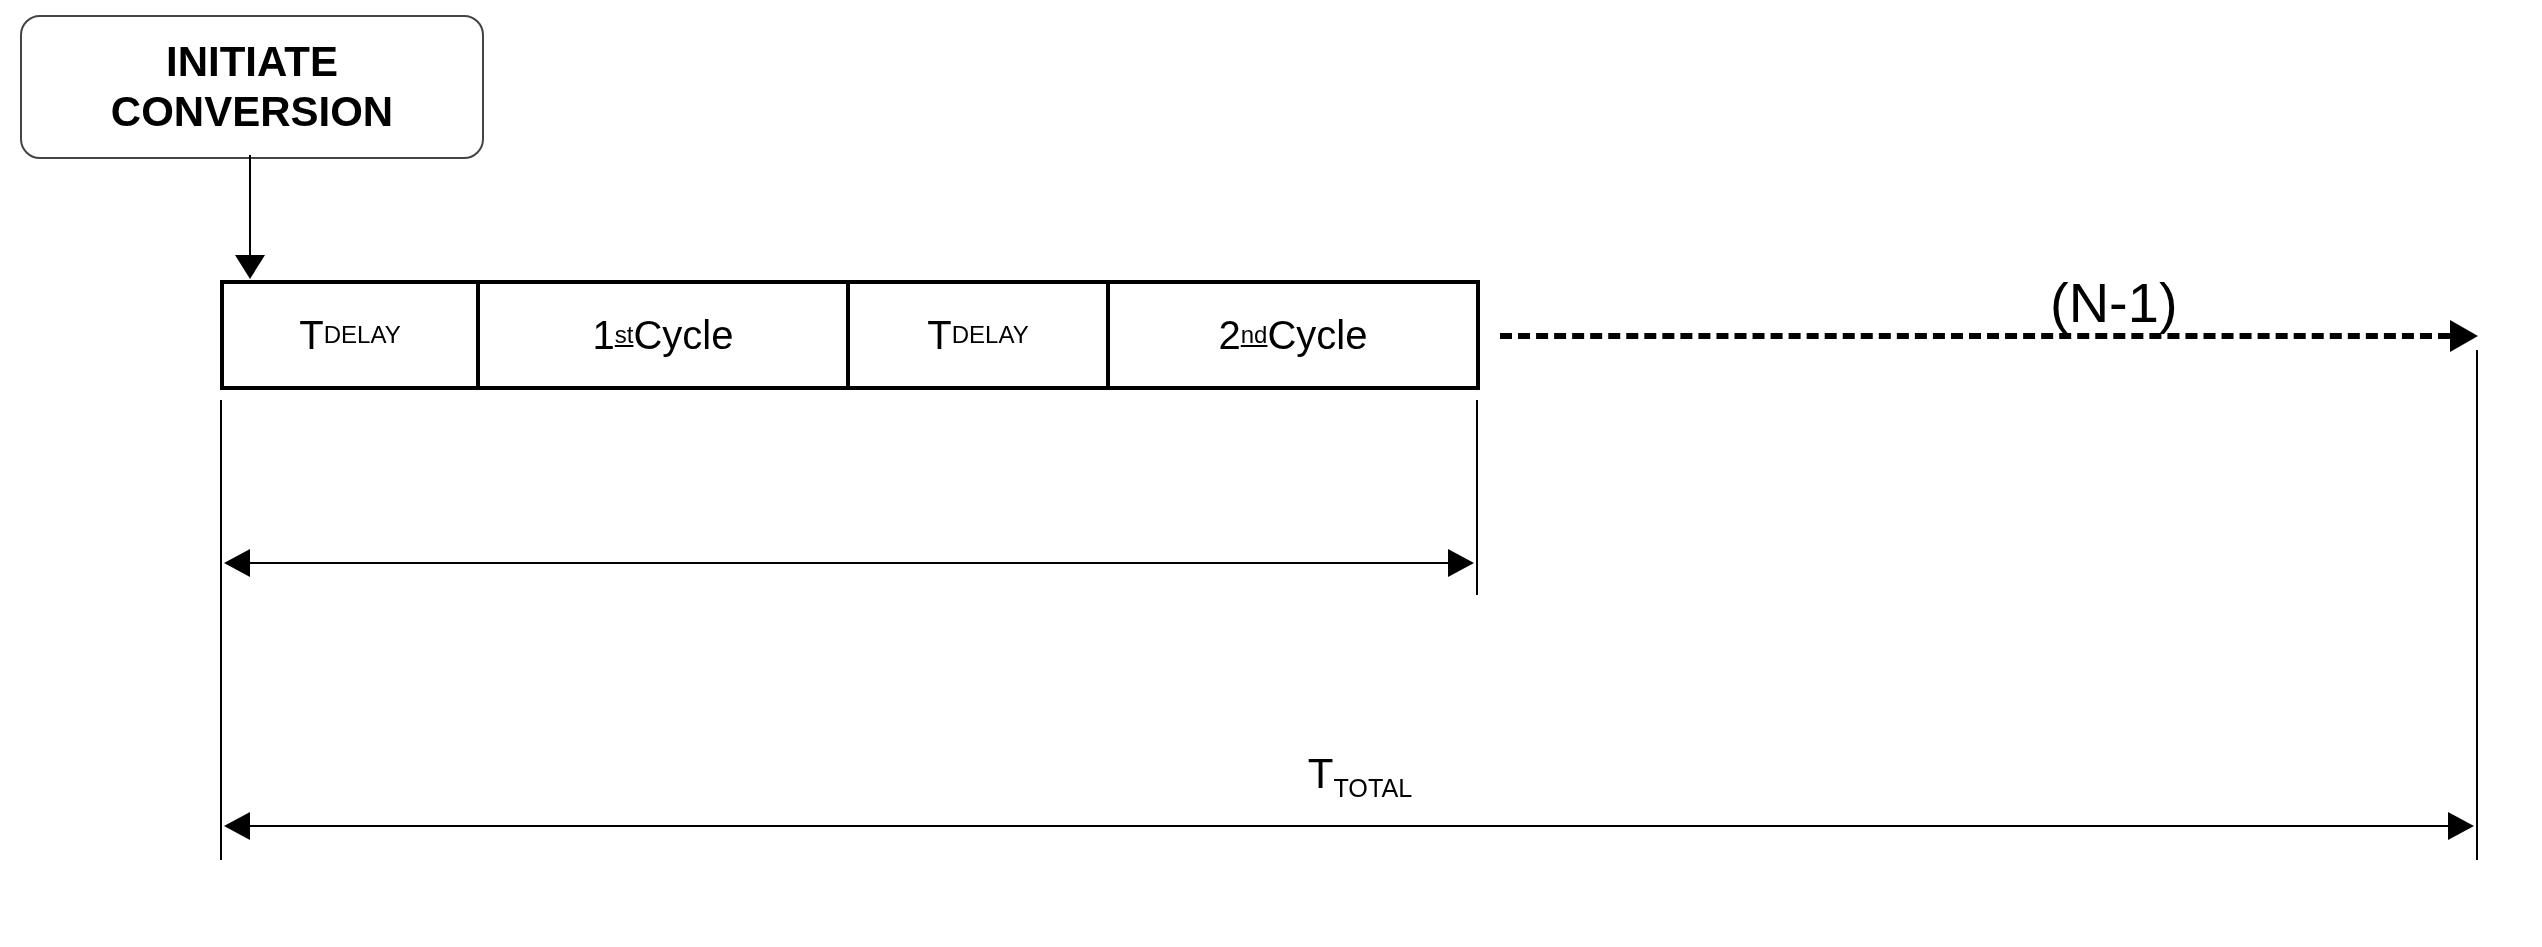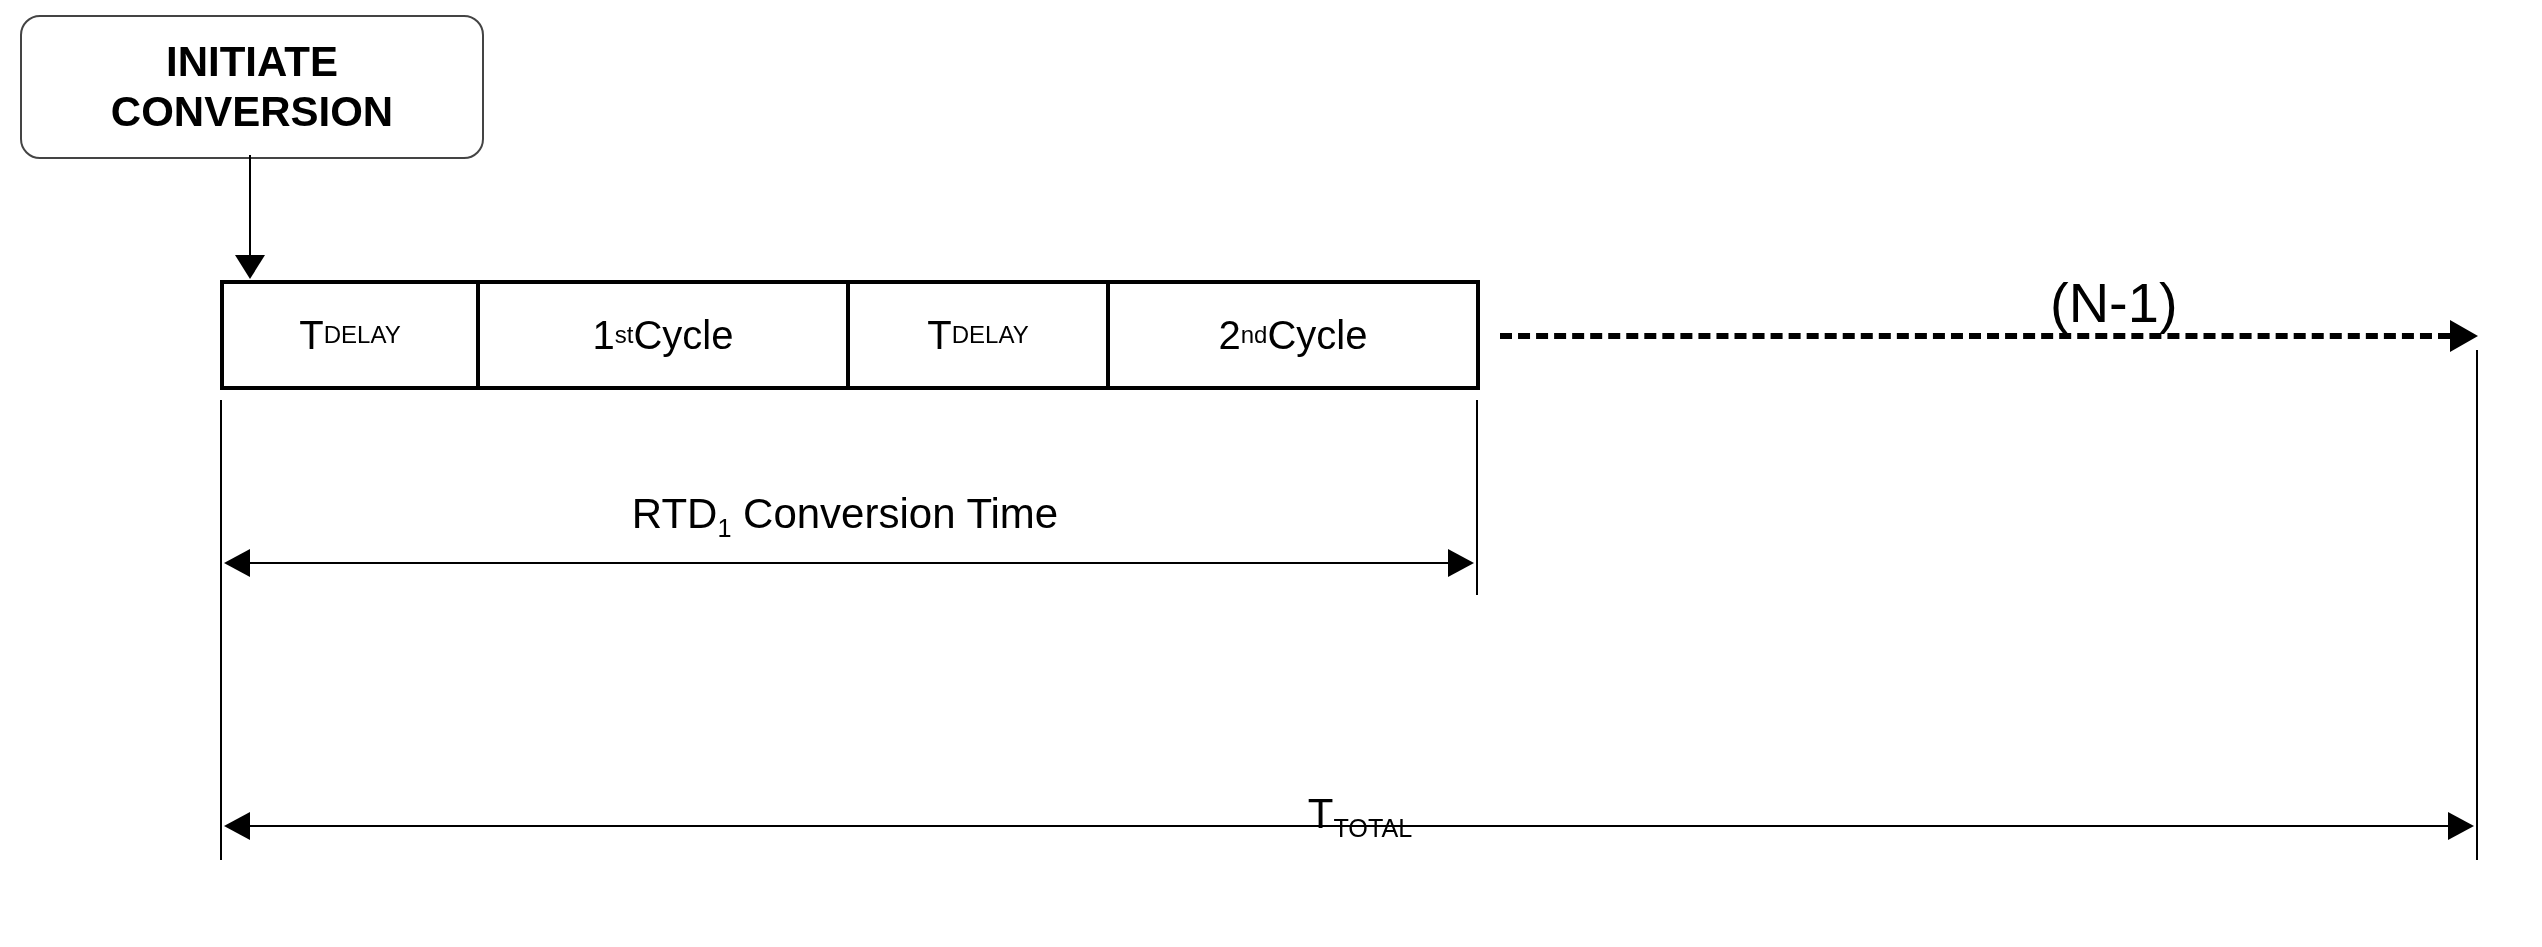--- a/index.html
+++ b/index.html
@@ -68,21 +68,21 @@
     align-items: center;
     justify-content: center;
     font-size: 40px;
     box-sizing: border-box;
   }
   .timeline .seg + .seg { border-left: none; }
   .seg.delay { width: 260px; }
   .seg.cycle { width: 370px; }
 
   sub { font-size: 0.6em; vertical-align: sub; }
-  sup { font-size: 0.6em; vertical-align: super; }
+  sup { font-size: 0.6em; vertical-align: super; text-decoration: underline; }
 
   
   .dashed-line {
     position: absolute;
     left: 1500px;
     top: 333px;
     width: 950px;
     height: 0;
     border-top: 6px dashed #000;
   }
@@ -170,29 +170,26 @@
         <span> Cycle</span>
     </div>
   </div>
 
   <div class="dashed-line"></div>
   <div class="dashed-arrow-head"></div>
   <div class="n-minus-1">(N-1)</div>
 
   <div class="ext-line" style="left:220px; top:400px; height:195px;"></div>
   <div class="ext-line" style="left:1476px; top:400px; height:195px;"></div>
-  <div class="dim-label" style="left:610px; top:490px; width:470px;">
-    <span>RTD</span><sub>1</sub><span> Conversion Time</span>
-  </div>
   <div class="dim-line" style="left:250px; top:562px; width:1200px;"></div>
   <div class="arrow-left" style="left:224px; top:549px;"></div>
   <div class="arrow-right" style="left:1448px; top:549px;"></div>
 
   <div class="ext-line" style="left:220px; top:595px; height:265px;"></div>
   <div class="ext-line" style="left:2476px; top:350px; height:510px;"></div>
-  <div class="dim-label" style="left:1260px; top:750px; width:200px;margin-top:40px;">
+  <div class="dim-label" style="left:1260px; top:750px; width:200px;">
     <span>T</span><sub>TOTAL</sub>
   </div>
   <div class="dim-line" style="left:250px; top:825px; width:2200px;"></div>
   <div class="arrow-left" style="left:224px; top:812px;"></div>
   <div class="arrow-right" style="left:2448px; top:812px;"></div>
 
 </div>
 
 </body></html>

